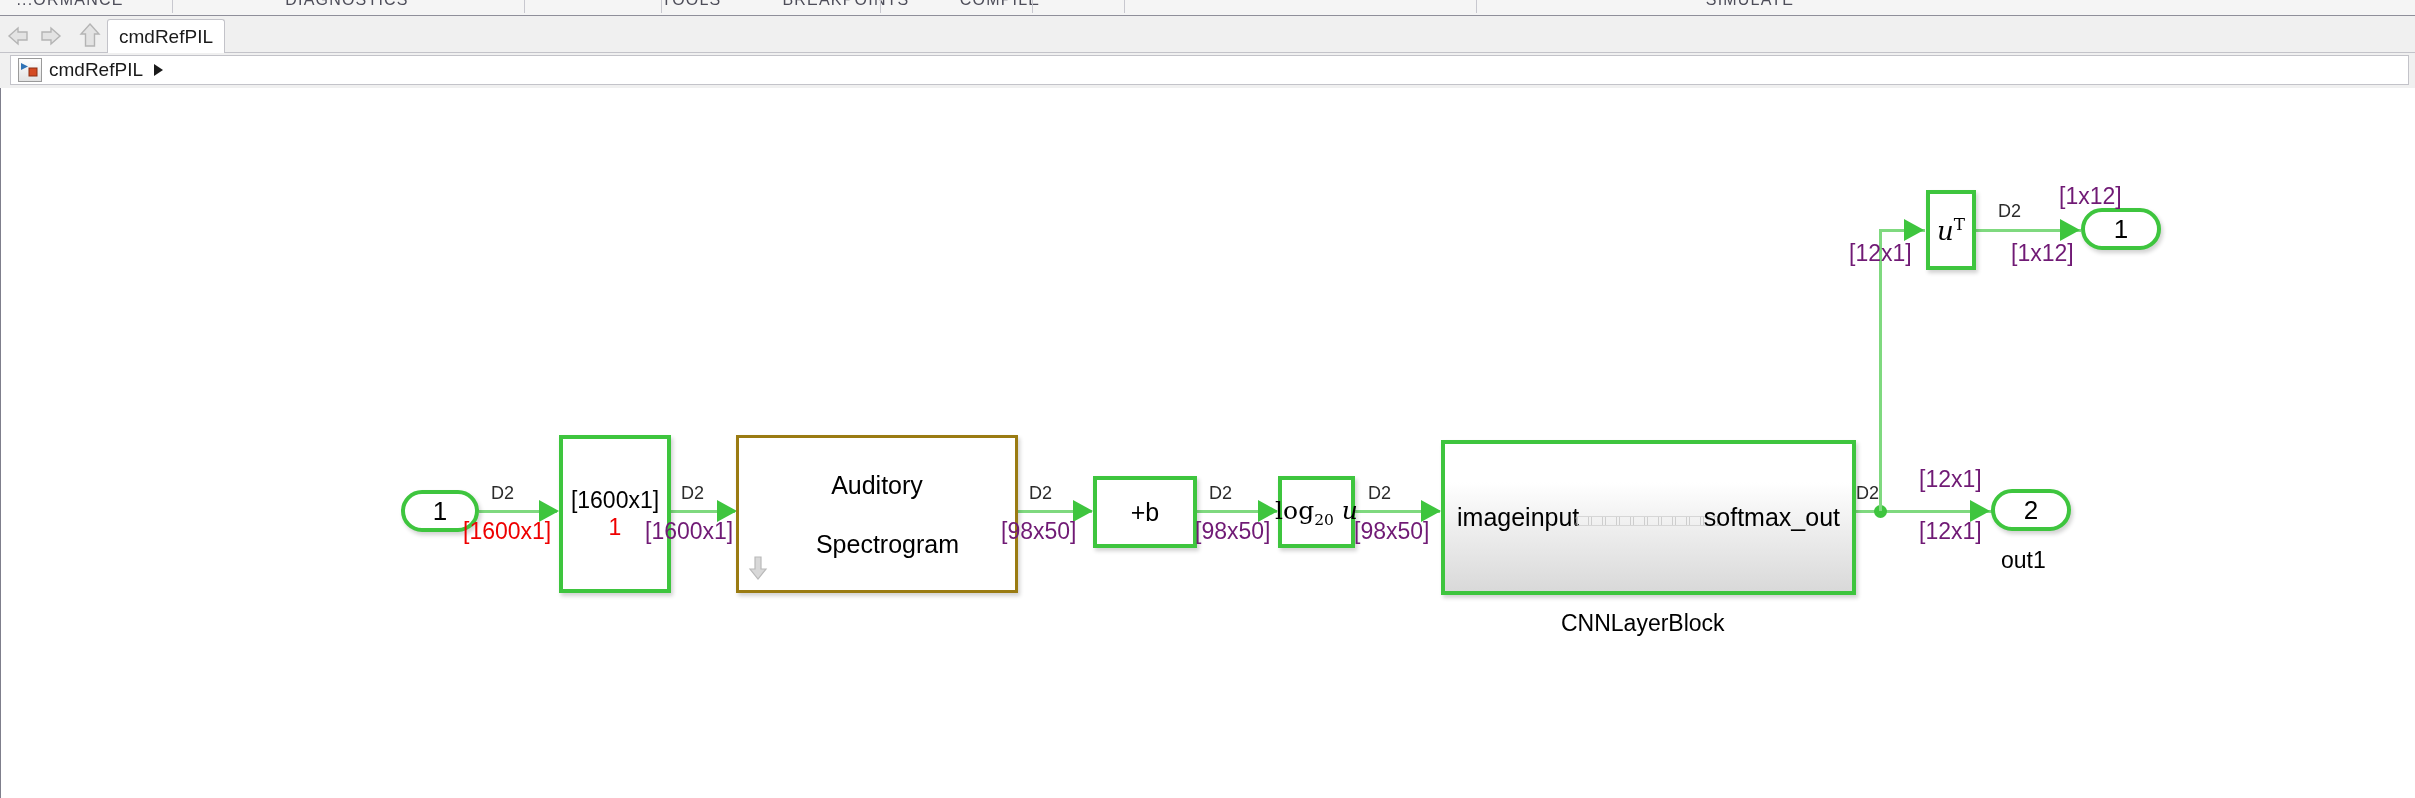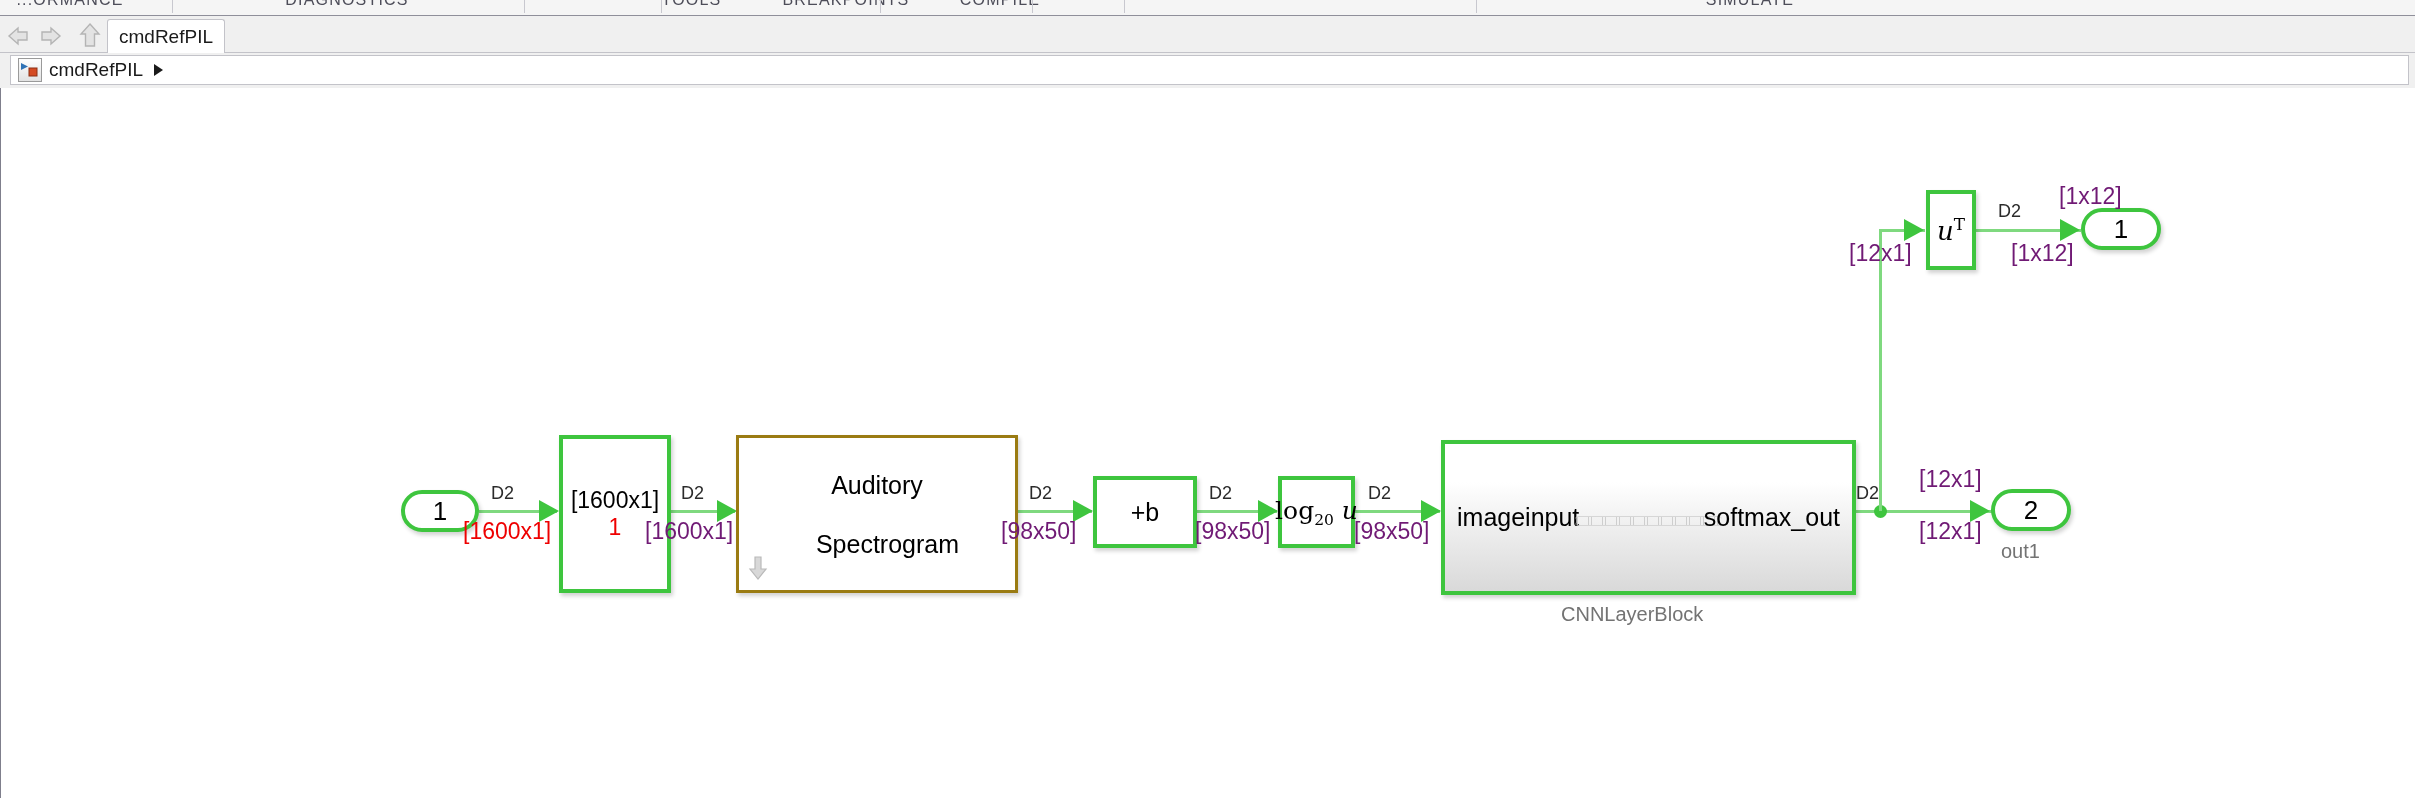--- a/index.html
+++ b/index.html
@@ -186,21 +186,21 @@
 
   .lbl {
     position: absolute;
     white-space: nowrap;
     color: #000;
     font-size: 21px;
   }
   .lbl.sig { font-size: 18px; color: #2b2b2b; }
   .lbl.dim { font-size: 23px; color: #701a75; }
   .lbl.dim-red { font-size: 23px; color: #ee0000; }
-  .lbl.name { font-size: 20px; color: #737373; }
+  .lbl.name { font-size: 23px; color: #000000; margin-top: 7px; }
   .lbl.blktxt { font-size: 25px; color: #000; line-height: 1.12; }
 
   .dn-arrow { position: absolute; }
 
   
   .dash-link {
     position: absolute;
     height: 8px;
     background-image: repeating-linear-gradient(
         90deg,

